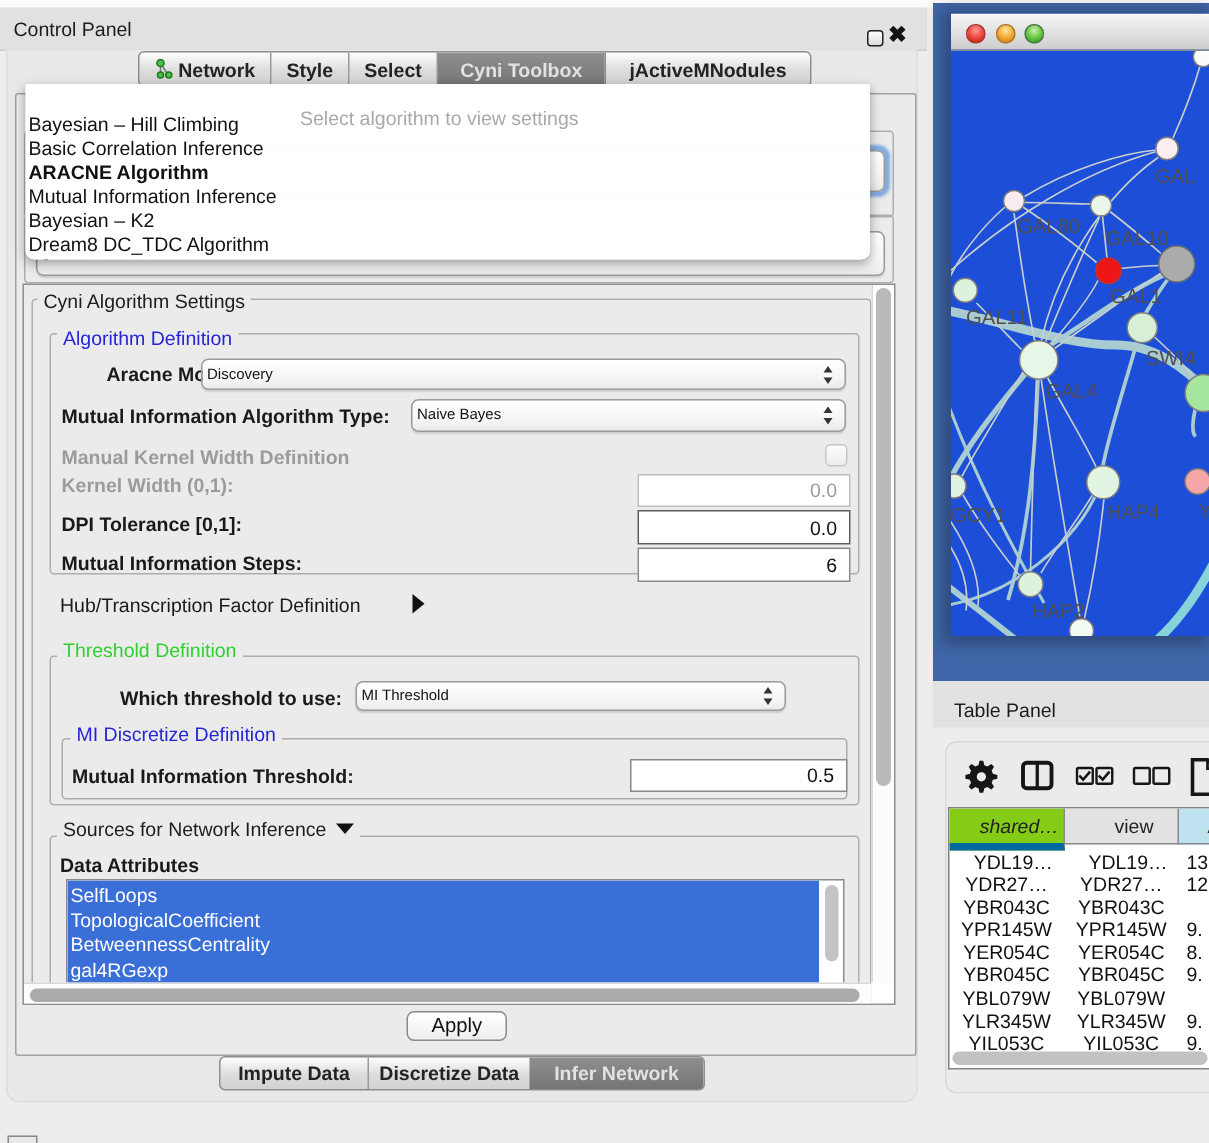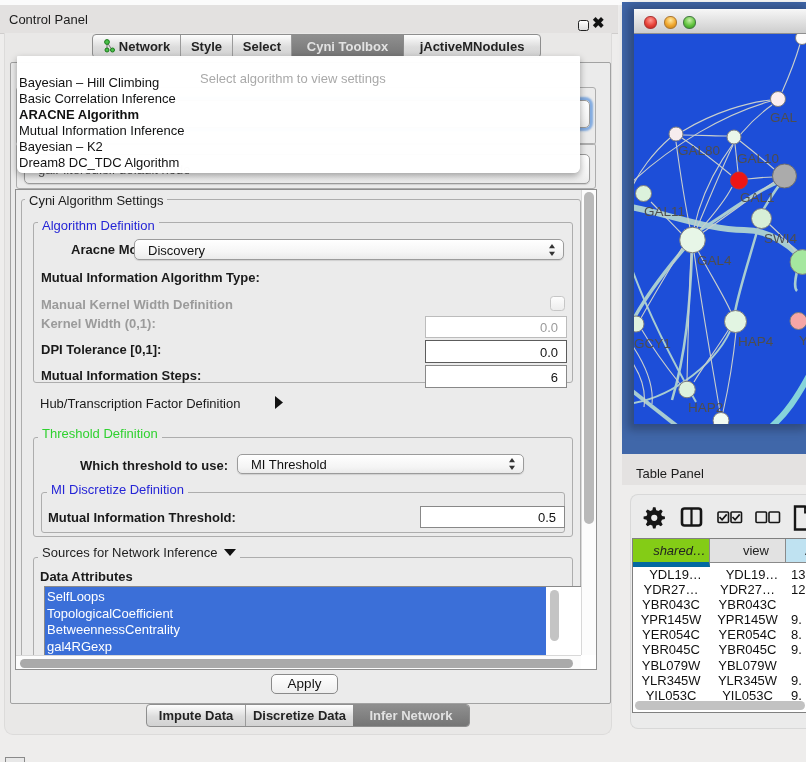--- a/index.html
+++ b/index.html
@@ -5,22 +5,22 @@
   html,body{margin:0;padding:0;}
   body{width:806px;height:762px;overflow:hidden;background:#eeedec;
        font-family:"Liberation Sans", sans-serif;}
   #page{position:relative;width:806px;height:762px;}
   .abs{position:absolute;}
   .lbl{font-size:13px;color:#1a1a1a;white-space:nowrap;}
   .b{font-weight:bold;}
   .combo{position:absolute;background:linear-gradient(#ffffff,#f5f5f5 65%,#ebebeb);
          border:1px solid #9b9b9b;border-radius:5px;
          box-shadow:0 1px 1px rgba(0,0,0,.12);}
-  .combo .ct{position:absolute;left:13px;top:50%;transform:translateY(-50%);
-         font-size:13px;color:#111;white-space:nowrap;}
+  .combo .ct{position:absolute;left:3px;top:50%;transform:translateY(-50%);
+         font-size:10px;color:#111;white-space:nowrap;}
   .spin{position:absolute;right:7px;top:50%;transform:translateY(-50%);
         width:8px;height:12px;}
   .tf{position:absolute;background:#fff;border:1px solid #888;
       font-size:13px;color:#111;text-align:right;}
   .tf span{position:absolute;right:8px;top:50%;transform:translateY(-50%);}
   .grp{position:absolute;border:1px solid #adadad;border-radius:3px;}
   .gl{position:absolute;background:#ebebeb;padding:0 4px;font-size:13px;white-space:nowrap;line-height:14px;}
 </style>
 </head>
 <body>
@@ -74,20 +74,27 @@
 
     <div class="lbl b abs" style="left:25px;top:52px;margin-left:30px;">Aracne Mode:</div>
     <div class="combo" style="left:118px;top:49px;width:428px;height:19px;">
       <span class="ct">Discovery</span>
       <svg class="spin" viewBox="0 0 9 14">
           <path d="M4.5 0 L8 5 H1 Z" fill="#333"></path>
           <path d="M4.5 14 L8 9 H1 Z" fill="#333"></path>
         </svg>
     </div>
     <div class="lbl b abs" style="left:25px;top:80px;">Mutual Information Algorithm Type:</div>
+    <div class="combo" style="left:258px;top:76px;width:288px;height:20px;">
+      <span class="ct">Naive Bayes</span>
+      <svg class="spin" viewBox="0 0 9 14">
+          <path d="M4.5 0 L8 5 H1 Z" fill="#333"></path>
+          <path d="M4.5 14 L8 9 H1 Z" fill="#333"></path>
+        </svg>
+    </div>
     <div class="lbl b abs" style="left:25px;top:107px;color:#9b9b9b;">Manual Kernel Width Definition</div>
     <div class="abs" style="left:534px;top:106px;width:13px;height:13px;border:1px solid #c6c6c6;border-radius:3.5px;background:linear-gradient(#fdfdfd,#ededed);"></div>
     <div class="lbl b abs" style="left:25px;top:126px;color:#9b9b9b;">Kernel Width (0,1):</div>
     <div class="tf" style="left:409px;top:126px;width:140px;height:20px;border-color:#bcbcbc;">
         <span style="color:#9b9b9b;">0.0</span>
       </div>
     <div class="lbl b abs" style="left:25px;top:152px;">DPI Tolerance [0,1]:</div>
     <div class="tf" style="left:409px;top:150px;width:140px;height:21px;border-color:#5c5c5c;">
         <span>0.0</span>
       </div>
@@ -118,21 +125,21 @@
         <span>0.5</span>
       </div>
 
     <div class="grp" style="left:17px;top:367px;width:538px;height:120px;"></div>
     <div class="gl" style="left:22px;top:356px;color:#1d1d1d;">Sources for Network Inference
       <svg width="12" height="9" viewBox="0 0 12 9" style="margin-left:3px;">
           <path d="M0 1 L12 1 L6 8 Z" fill="#111"></path>
         </svg>
     </div>
     <div class="lbl b abs" style="left:24px;top:379px;">Data Attributes</div>
-    <div class="abs" style="left:28px;top:396px;width:517px;height:69px;background:#fff;border:1px solid #8a8a8a;overflow:hidden;padding-left:42px;">
+    <div class="abs" style="left:28px;top:396px;width:517px;height:69px;background:#fff;border:1px solid #8a8a8a;overflow:hidden;">
       <div class="abs" style="left:0;top:0;width:501px;height:69px;background:#3b6fd8;"></div>
       <div class="abs" style="left:2px;top:2px;font-size:13px;line-height:16.5px;color:#fff;">SelfLoops<br>TopologicalCoefficient<br>BetweennessCentrality<br>gal4RGexp</div>
       <div class="abs" style="left:505px;top:3px;width:9px;height:51px;background:#c4c4c4;border-radius:5px;"></div>
     </div>
 
     <div class="abs" style="left:565px;top:0;width:15px;height:465px;background:#fcfcfc;border-left:1px solid #d8d8d8;"></div>
     <div class="abs" style="left:568px;top:2px;width:10px;height:332px;background:#b9b9b9;border-radius:5px;"></div>
 
     <div class="abs" style="left:0;top:465px;width:565px;height:14px;background:#fcfcfc;border-top:1px solid #d8d8d8;"></div>
     <div class="abs" style="left:4px;top:469px;width:553px;height:9px;background:#aaaaaa;border-radius:4.5px;"></div>

